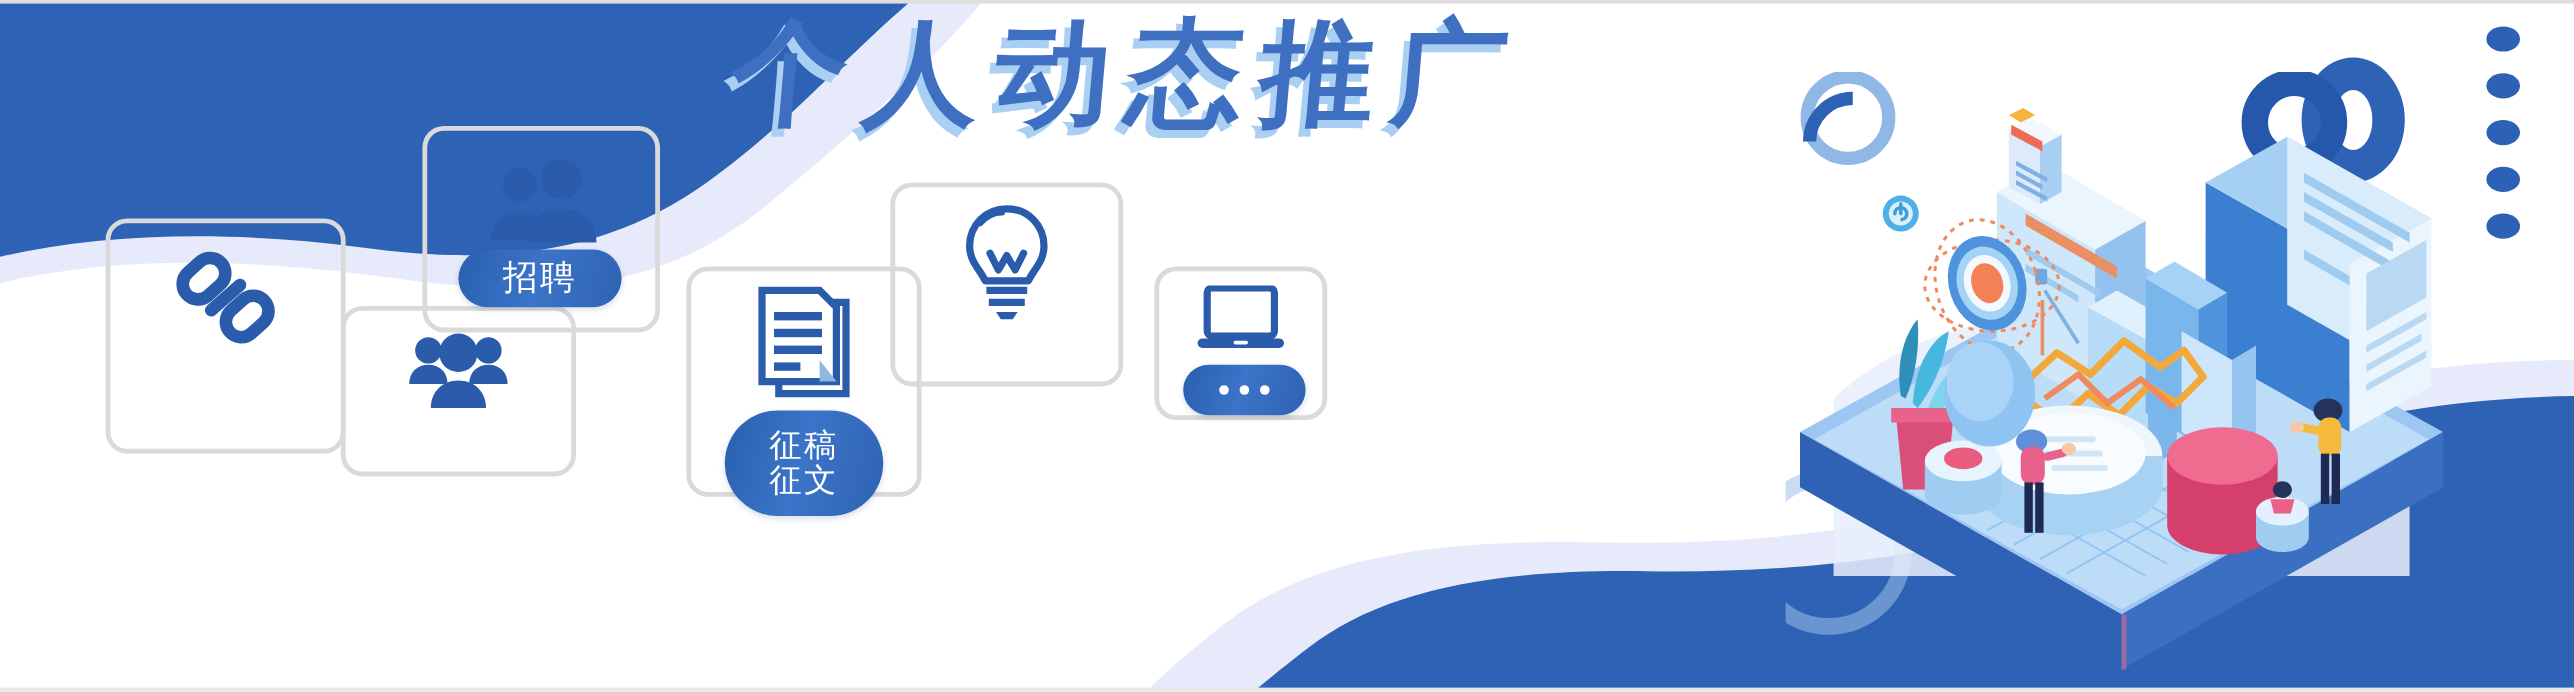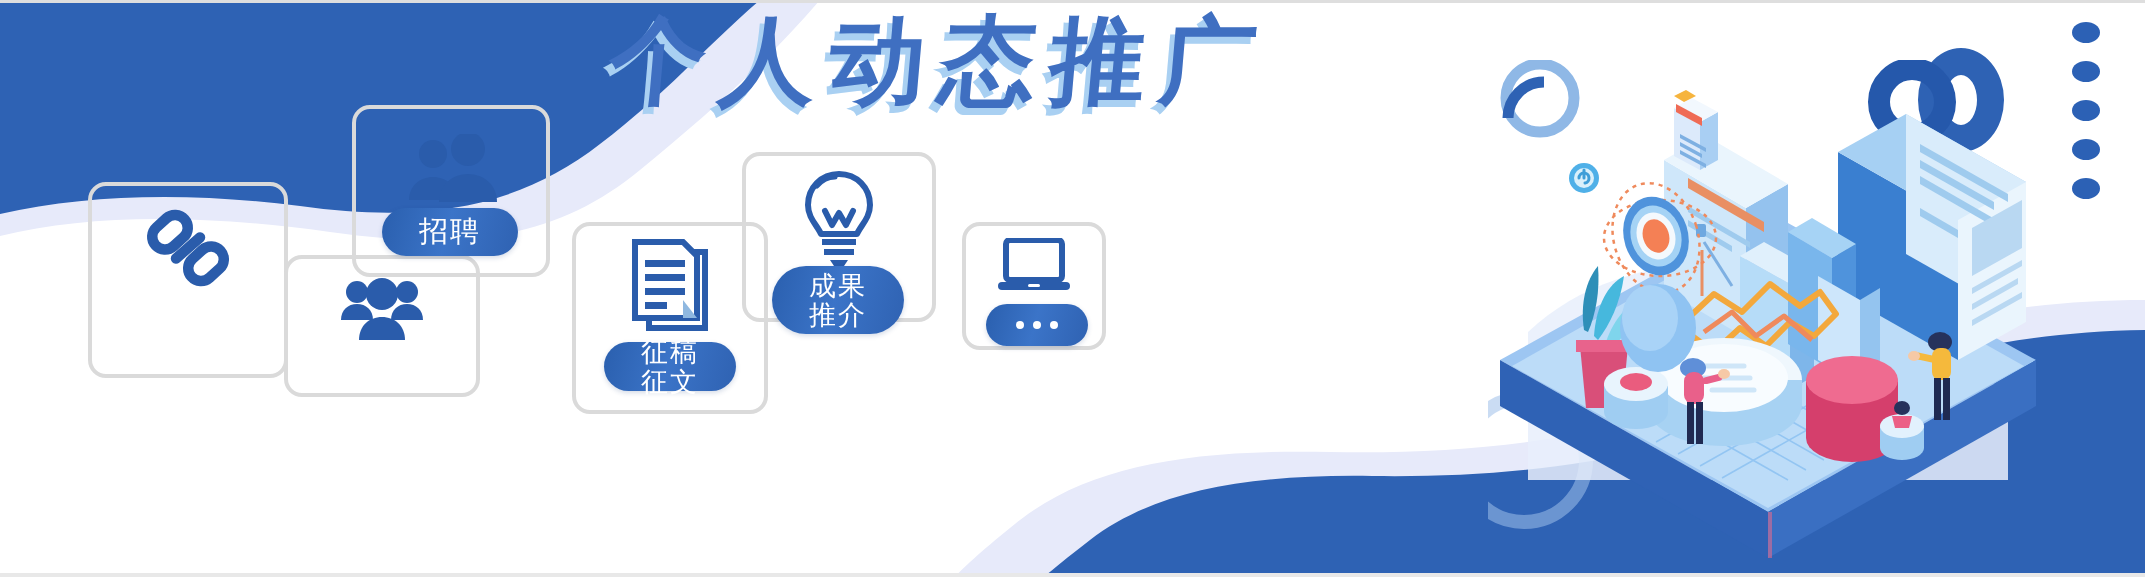--- a/index.html
+++ b/index.html
@@ -75,21 +75,21 @@
   #card-recruit    { left: 352px;  top: 105px; width: 198px; height: 172px; }
   #card-enroll     { left: 284px;  top: 255px; width: 196px; height: 142px; }
   #card-cfp        { left: 572px;  top: 222px; width: 196px; height: 192px; }
   #card-results    { left: 742px;  top: 152px; width: 194px; height: 170px; }
   #card-more       { left: 962px;  top: 222px; width: 144px; height: 128px; }
 
   
   #pill-academic { left: 122px; top: 312px; width: 136px; height: 66px; }
   #pill-recruit  { left: 382px; top: 208px; width: 136px; height: 48px; }
   #pill-enroll   { left: 312px; top: 354px; width: 134px; height: 48px; }
-  #pill-cfp      { left: 604px; top: 342px; width: 132px; height: 49px; }
+  #pill-cfp      { left: 604px; top: 342px; width: 132px; height: 88px; }
   #pill-results  { left: 772px; top: 266px; width: 132px; height: 68px; }
   #pill-more     { left: 986px; top: 304px; width: 102px; height: 42px; }
 
   
   #icon-academic { top: 200px; }
   #icon-recruit  { top: 134px; }
   #icon-enroll   { top: 272px; }
   #icon-cfp      { top: 238px; }
   #icon-results  { top: 168px; }
   #icon-more     { top: 238px; }
@@ -206,24 +206,20 @@
       <g fill="none" stroke="#2a5cab" stroke-width="6" stroke-linejoin="round">
         <path d="M38 6 C20 6 7 20 7 37 C7 50 16 57 20 66 L56 66 C60 57 69 50 69 37 C69 20 56 6 38 6 Z"></path>
         <path d="M16 18 C21 12 27 9 34 9" stroke-width="5" stroke-linecap="round"></path>
         <path d="M24 43 L31 57 L38 45 L45 57 L52 43" stroke-linecap="round"></path>
         <line x1="21" y1="74" x2="55" y2="74" stroke-width="6"></line>
         <line x1="23" y1="84" x2="53" y2="84" stroke-width="6"></line>
         <path d="M29 92 L47 92 L43 98 L33 98 Z" fill="#2a5cab" stroke="none"></path>
       </g>
     </svg>
   </div>
-  <div class="pill" id="pill-results">
-    <span>成果</span>
-    <span>推介</span>
-  </div>
 
   <div class="card" id="card-more"></div>
   <div class="card-icon" id="icon-more" style="left:962px;width:144px;">
     <svg class="ic" width="76" height="58" viewBox="0 0 76 58">
       <rect x="10" y="2" width="56" height="40" rx="4" fill="none" stroke="#2a5cab" stroke-width="6"></rect>
       <rect x="2" y="44" width="72" height="8" rx="4" fill="#2a5cab"></rect>
       <rect x="32" y="46" width="12" height="3" rx="1.5" fill="#ffffff"></rect>
     </svg>
   </div>
   <div class="pill" id="pill-more">

